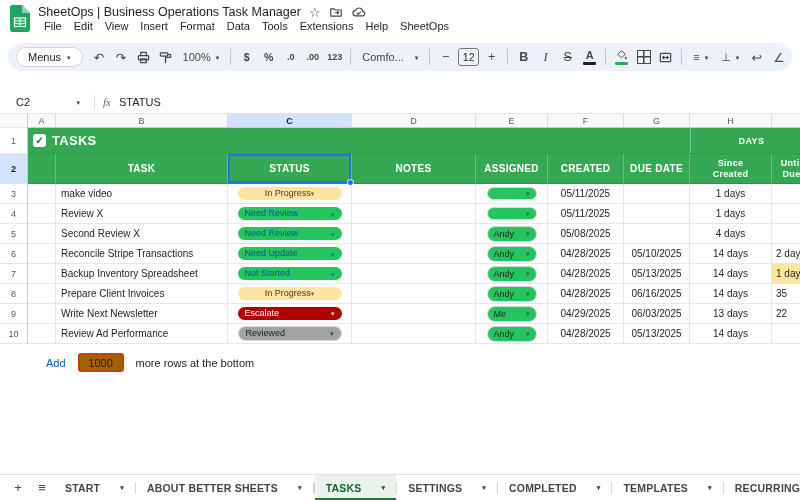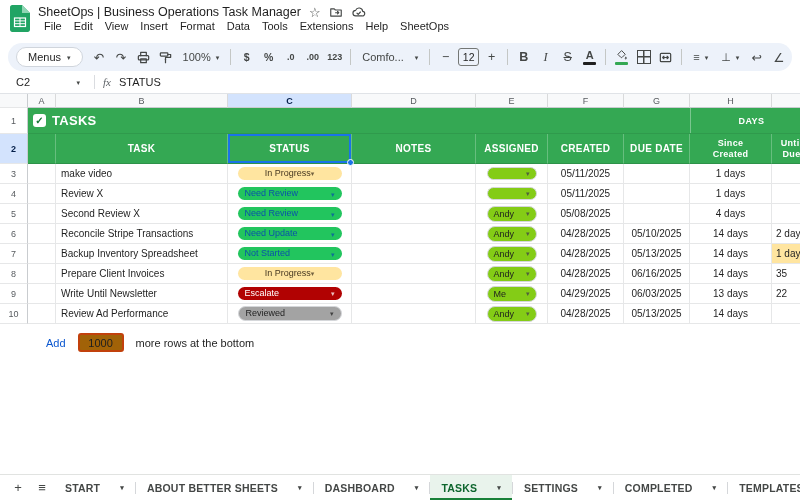--- a/index.html
+++ b/index.html
@@ -10,21 +10,21 @@
   
   .titlebar{display:flex;gap:8px;padding:5px 8px 12px 10px;height:42px;flex:0 0 auto;}
   .title-col{display:flex;flex-direction:column;justify-content:space-between;}
   .doc-row{display:flex;align-items:center;gap:8px;height:18px;}
   .doc-title{font-size:12.5px;color:#1f1f1f;}
   .doc-ico{color:#444746;font-size:13px;display:flex;align-items:center;line-height:1;}
   .menubar{display:flex;height:19px;align-items:center;}
   .menu-item{font-size:11px;color:#1f1f1f;padding:1px 6px;border-radius:4px;cursor:default;}
 
   
-  .toolbar{margin:1px 8px 0;background:#edf2fa;border-radius:18px;height:28px;display:flex;align-items:center;padding:0 8px;gap:1px;overflow:hidden;white-space:nowrap;flex:0 0 auto;}
+  .toolbar{margin:1px 8px 20px;background:#edf2fa;border-radius:18px;height:28px;display:flex;align-items:center;padding:0 8px;gap:1px;overflow:hidden;white-space:nowrap;flex:0 0 auto;}
   .menus-btn{display:flex;align-items:center;gap:6px;background:#fff;border:1px solid #d0d5dc;border-radius:14px;padding:3px 11px;font-size:11px;color:#1f1f1f;margin-right:5px;flex:0 0 auto;}
   .tbi{min-width:21px;height:22px;display:inline-flex;align-items:center;justify-content:center;border-radius:4px;font-size:12.5px;color:#444746;flex:0 0 auto;}
   .tbi.txt{font-size:10.5px;font-weight:700;}
   .tbi.sm{font-size:9px;font-weight:700;}
   .b{font-weight:700;}
   .i{font-style:italic;font-family:"Liberation Serif",serif;}
   .strike{text-decoration:line-through;}
   .stack{display:inline-flex;flex-direction:column;align-items:center;justify-content:center;gap:1px;min-width:21px;height:22px;flex:0 0 auto;}
   .stack .glyph{font-size:11px;font-weight:700;color:#444746;line-height:1;}
   .cbar{width:13px;height:3px;border-radius:1px;}
@@ -70,21 +70,21 @@
   .cF{width:76px}.cG{width:66px}.cH{width:82px}.cI{width:40px}
   .task{justify-content:flex-start;padding-left:5px;}
   .until{justify-content:flex-start;padding-left:4px;}
   .until.warn{background:#ffe5a0;}
   .pill{display:inline-flex;align-items:center;justify-content:space-between;width:104px;padding:2px 7px;border-radius:10px;font-size:9px;line-height:1.1;}
   .pill .caret{font-size:7px;color:inherit;opacity:.75;}
   .pill-yellow{background:#ffe5a0;color:#473821;justify-content:center;}
   .pill-blue{background:#22c55e;color:#0a53a8;align-items:flex-end;}
   .pill-red{background:#b10202;color:#ffffff;}
   .pill-plain{background:#a3a3a3;border:1px solid #d5d7da;color:#1f1f1f;}
-  .chip{display:inline-flex;align-items:center;justify-content:space-between;width:50px;padding:2px 6px;border-radius:10px;background:#84cc16;border:1px solid #d5d7da;font-size:9px;color:#1f1f1f;}
+  .chip{display:inline-flex;align-items:center;justify-content:space-between;width:50px;padding:2px 6px;border-radius:10px;background:#22c55e;border:1px solid #d5d7da;font-size:9px;color:#1f1f1f;}
   .chip .caret{opacity:.8;}
 
   
   .addbar{display:flex;align-items:center;gap:12px;padding:9px 8px 9px 46px;font-size:11px;color:#1f1f1f;flex:0 0 auto;}
   .add-link{color:#0b57d0;}
   .rows-input{width:46px;height:19px;border:2px solid #c2410c;border-radius:3px;text-align:center;font-size:11px;font-family:inherit;color:#1f1f1f;background:#a16207;}
   .spacer{flex:1;}
 
   
   .tabbar{height:26px;border-top:1px solid #e1e3e1;display:flex;align-items:center;padding-left:6px;background:#fff;overflow:hidden;flex:0 0 auto;}
@@ -404,21 +404,21 @@
       </div>
       <div class="cell cF">04/28/2025</div>
       <div class="cell cG">06/16/2025</div>
       <div class="cell cH">14 days</div>
       <div class="cell cI until">35</div>
     </div>
 
     <div class="row rd">
       <div class="gut">9</div>
       <div class="cell cA"></div>
-      <div class="cell cB task">Write Until Newsletter</div>
+      <div class="cell cB task">Write Next Newsletter</div>
       <div class="cell cC">
         <span class="pill pill-red">
             <span>Escalate</span>
             <span class="caret">▾</span>
           </span>
       </div>
       <div class="cell cD"></div>
       <div class="cell cE">
         <span class="chip">
             <span>Me</span>
@@ -470,24 +470,20 @@
     <div class="tab">
         <span>START</span>
         <span class="caret">▾</span>
       </div>
     <div class="tsep"></div>
     <div class="tab">
         <span>ABOUT BETTER SHEETS</span>
         <span class="caret">▾</span>
       </div>
     <div class="tsep"></div>
-    <div class="tab">
-        <span>DASHBOARD</span>
-        <span class="caret">▾</span>
-      </div>
     <div class="tsep"></div>
     <div class="tab active">
         <span>TASKS</span>
         <span class="caret">▾</span>
       </div>
     <div class="tsep"></div>
     <div class="tab">
         <span>SETTINGS</span>
         <span class="caret">▾</span>
       </div>

